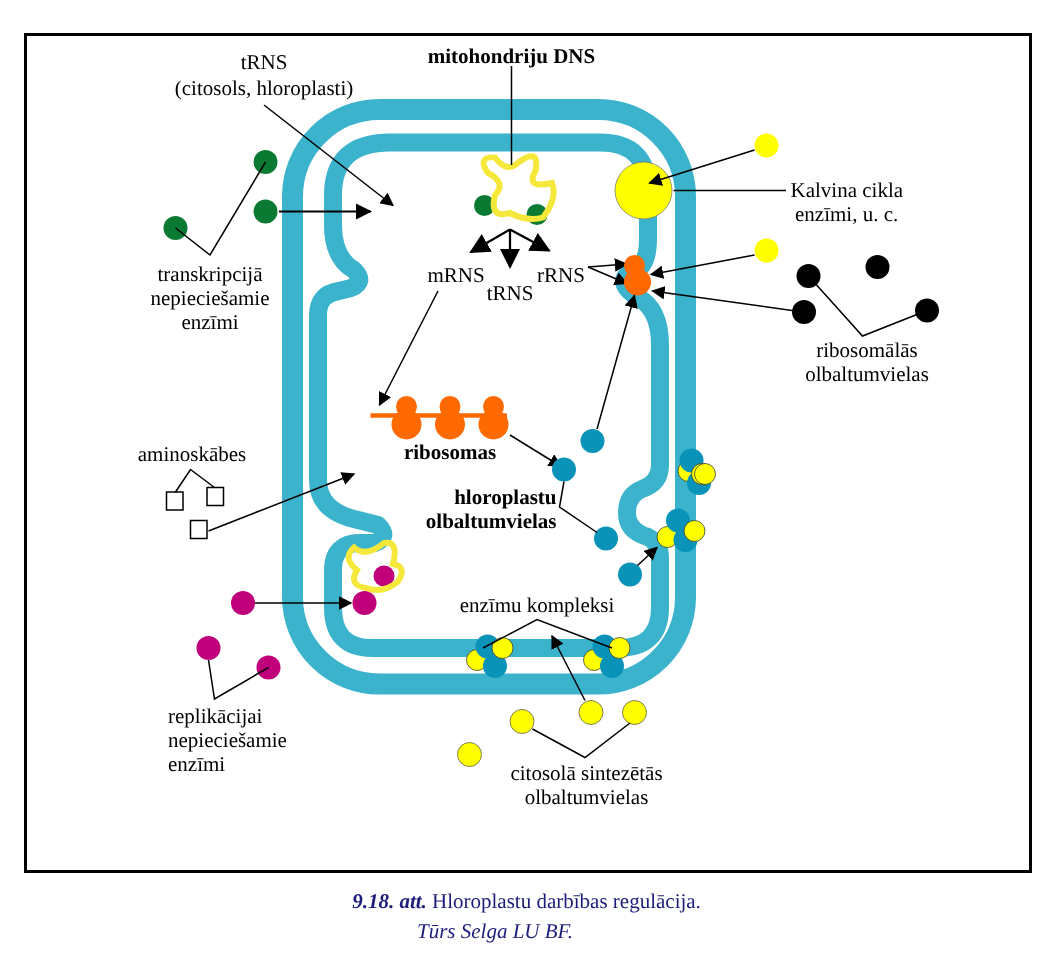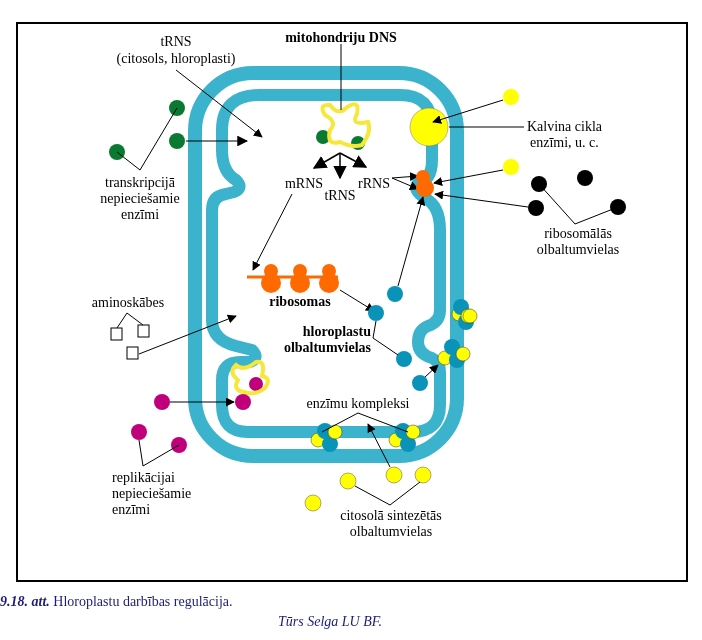--- a/index.html
+++ b/index.html
@@ -1,21 +1,21 @@
 <!DOCTYPE html>
 <html><head>
 <meta charset="utf-8">
 <style>
   html, body { margin: 0; padding: 0; background: #ffffff; }
   body { width: 702px; height: 640px; position: relative; overflow: hidden; font-family: "Liberation Serif", serif; }
   #figure-frame { position: absolute; left: 16px; top: 22px; width: 672px; height: 560px; border: 2px solid #000; box-sizing: border-box; }
   svg#diagram { position: absolute; left: 0; top: 0; }
   .lbl { font-family: "Liberation Serif", serif; font-size: 14px; fill: #000; }
   .lbl-b { font-family: "Liberation Serif", serif; font-size: 14px; font-weight: bold; fill: #000; }
-  #caption { position: absolute; left: 0; width: 702px; top: 594px; text-align: left; font-family: "Liberation Serif", serif; font-size: 14px; color: #1c1c7a; }
+  #caption { position: absolute; left: 0; width: 702px; top: 594px; text-align: center; font-family: "Liberation Serif", serif; font-size: 14px; color: #1c1c7a; }
   #caption .num { font-weight: bold; font-style: italic; }
   #credit { position: absolute; left: 0; width: 660px; top: 614px; text-align: center; font-family: "Liberation Serif", serif; font-size: 14px; font-style: italic; color: #1c1c7a; }
 </style>
 </head>
 <body>
 
 <div id="figure-frame"></div>
 
 <svg id="diagram" width="702" height="640" viewBox="0 0 702 640">
   <defs>

